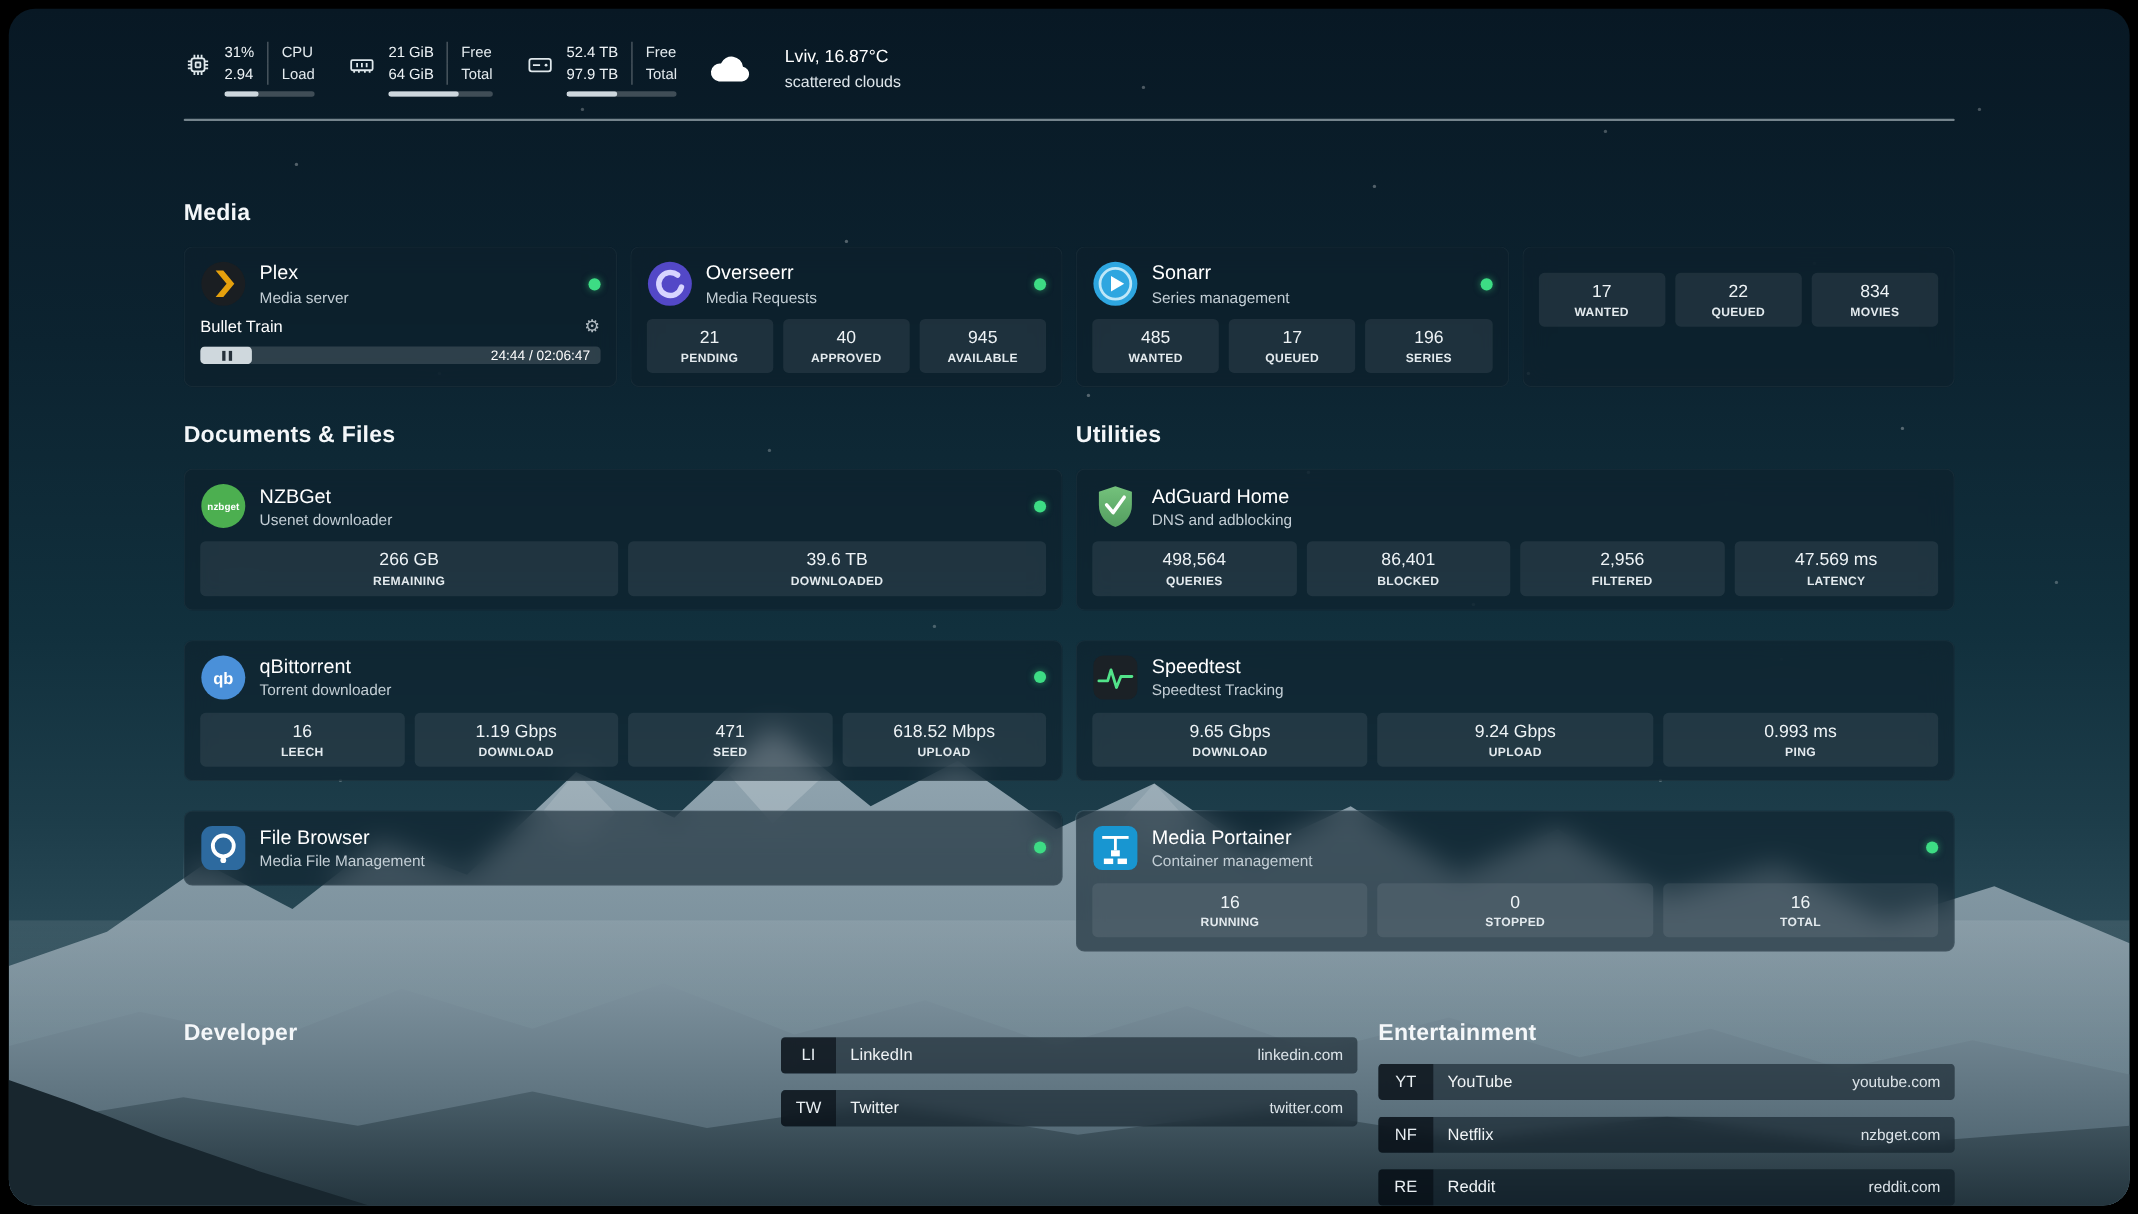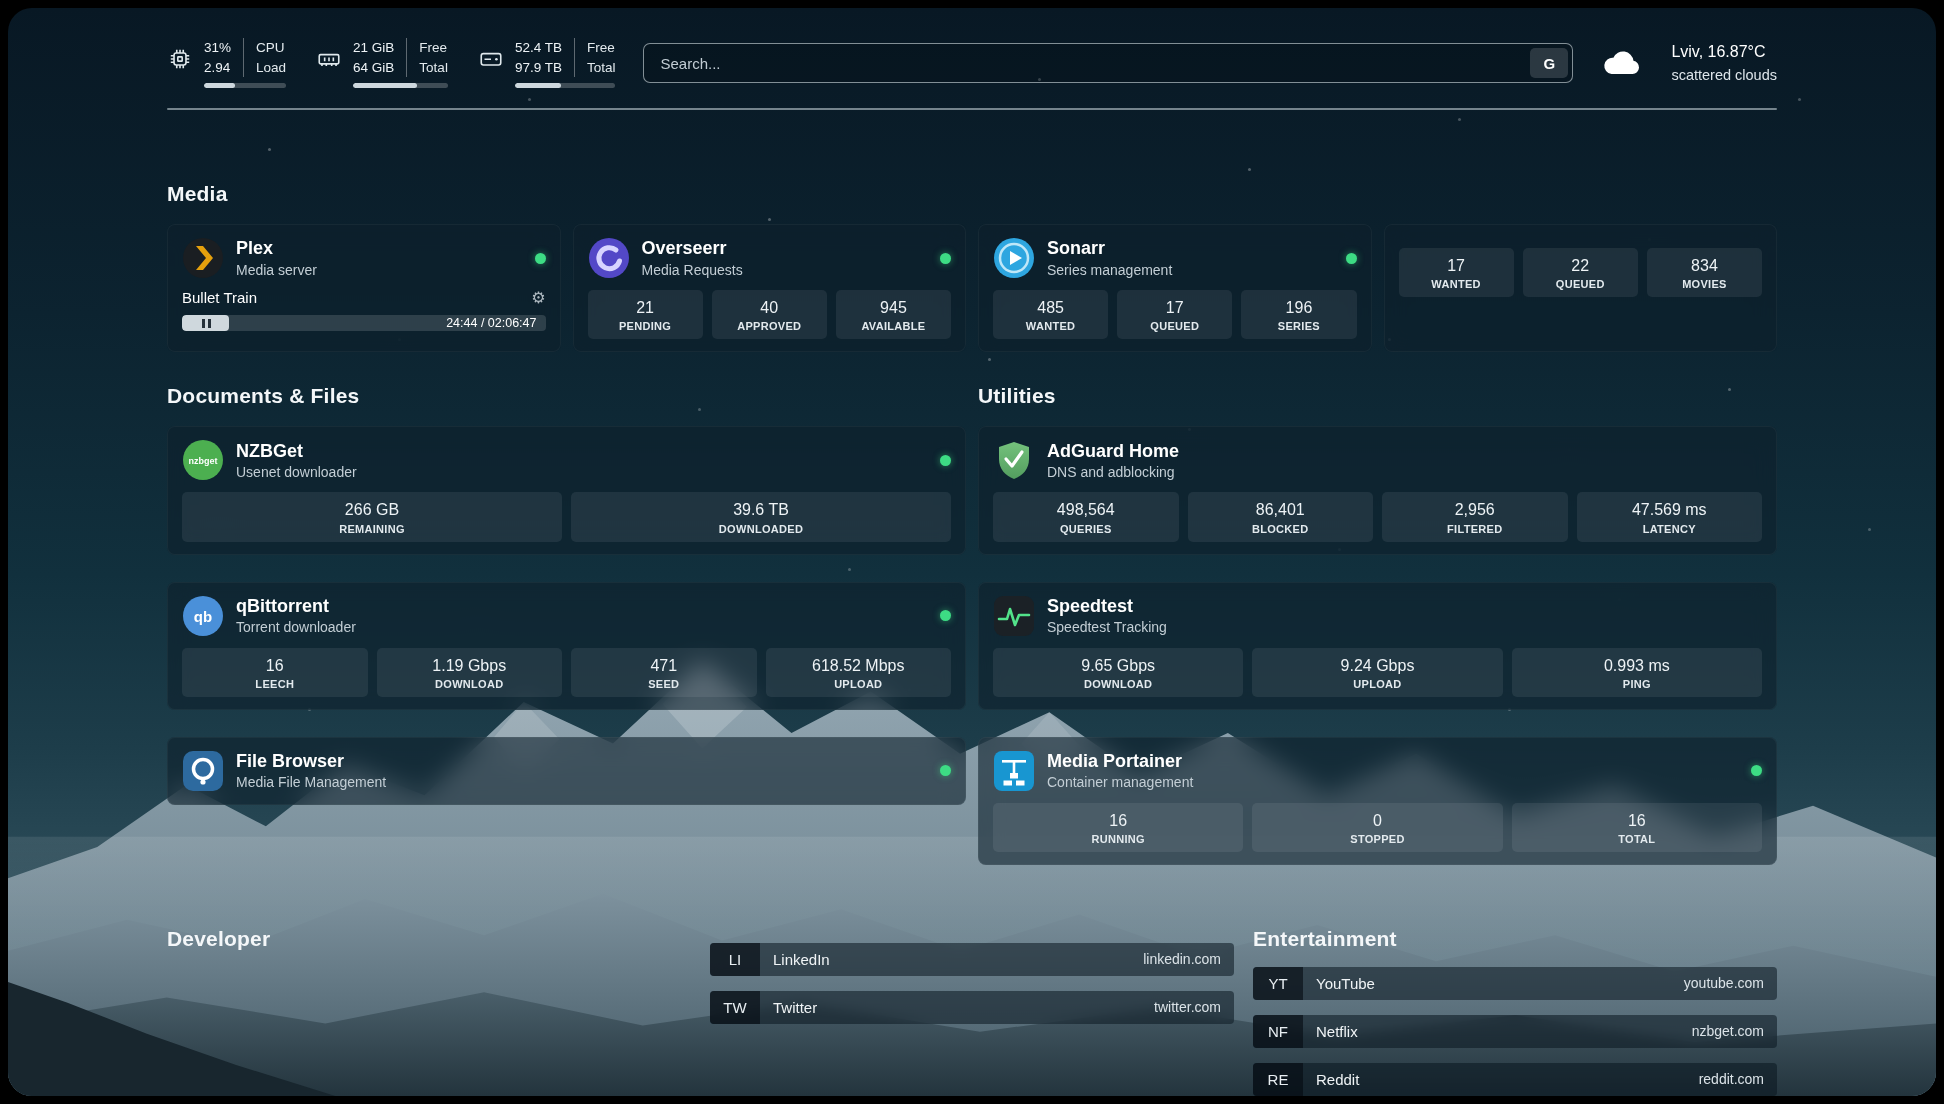--- a/index.html
+++ b/index.html
@@ -45,21 +45,21 @@
 
   
   h2 { font-size:21px; font-weight:600; color:#f4f7f9; letter-spacing:.2px; }
   .media-section { margin-top:72px; }
   .media-grid { display:grid; grid-template-columns:repeat(4,1fr); gap:12px; margin-top:18px; align-items:stretch; }
 
   .card { background:rgba(13,32,44,.6); border-radius:8px; padding:13px 15px; backdrop-filter:blur(12px);
           box-shadow:inset 0 0 0 1px rgba(255,255,255,.045); cursor:pointer; }
   .card-header { display:flex; align-items:center; gap:12px; }
   .svc-icon { width:42px; height:42px; flex:none; }
-  .svc-name { font-size:18px; font-weight:700; color:#fff; line-height:1.2; }
+  .svc-name { font-size:18px; font-weight:400; color:#fff; line-height:1.2; }
   .svc-sub  { font-size:14px; color:#c3ced5; margin-top:2px; }
   .status-dot { width:11px; height:11px; border-radius:50%; background:#3ddc84; margin-left:auto; flex:none;
                 box-shadow:0 0 7px rgba(61,220,132,.55); }
   .stats { display:flex; gap:9px; margin-top:11px; }
   .stat { flex:1; background:rgba(255,255,255,.075); border-radius:5px; text-align:center; padding:8px 4px 7px; }
   .stat-value { font-size:16px; color:#eef3f6; line-height:1.2; }
   .stat-label { font-size:11px; font-weight:700; color:#e3eaee; margin-top:3px; letter-spacing:.3px; }
 
   
   .plex-now { display:flex; align-items:center; margin-top:10px; }
@@ -168,24 +168,20 @@
             <span class="ml">Free</span>
             <span class="mv">97.9 TB</span>
             <span class="ml">Total</span>
             <div class="metric-bar">
                 <div style="width: 46%;"></div>
               </div>
           </div>
         </div>
       </div>
 
-      <div class="search-wrap">
-        <input type="text" placeholder="Search..." style="">
-        <button class="engine-btn">G</button>
-      </div>
 
       <div class="weather">
         <svg width="42" height="31" viewBox="0 0 44 32" fill="#ffffff">
           <path d="M11 27h22a7 7 0 0 0 1-13.9A11 11 0 0 0 13 10a8.5 8.5 0 0 0-2 17z"></path>
         </svg>
         <div>
           <div class="weather-loc">Lviv, 16.87°C</div>
           <div class="weather-cond">scattered clouds</div>
         </div>
       </div>

